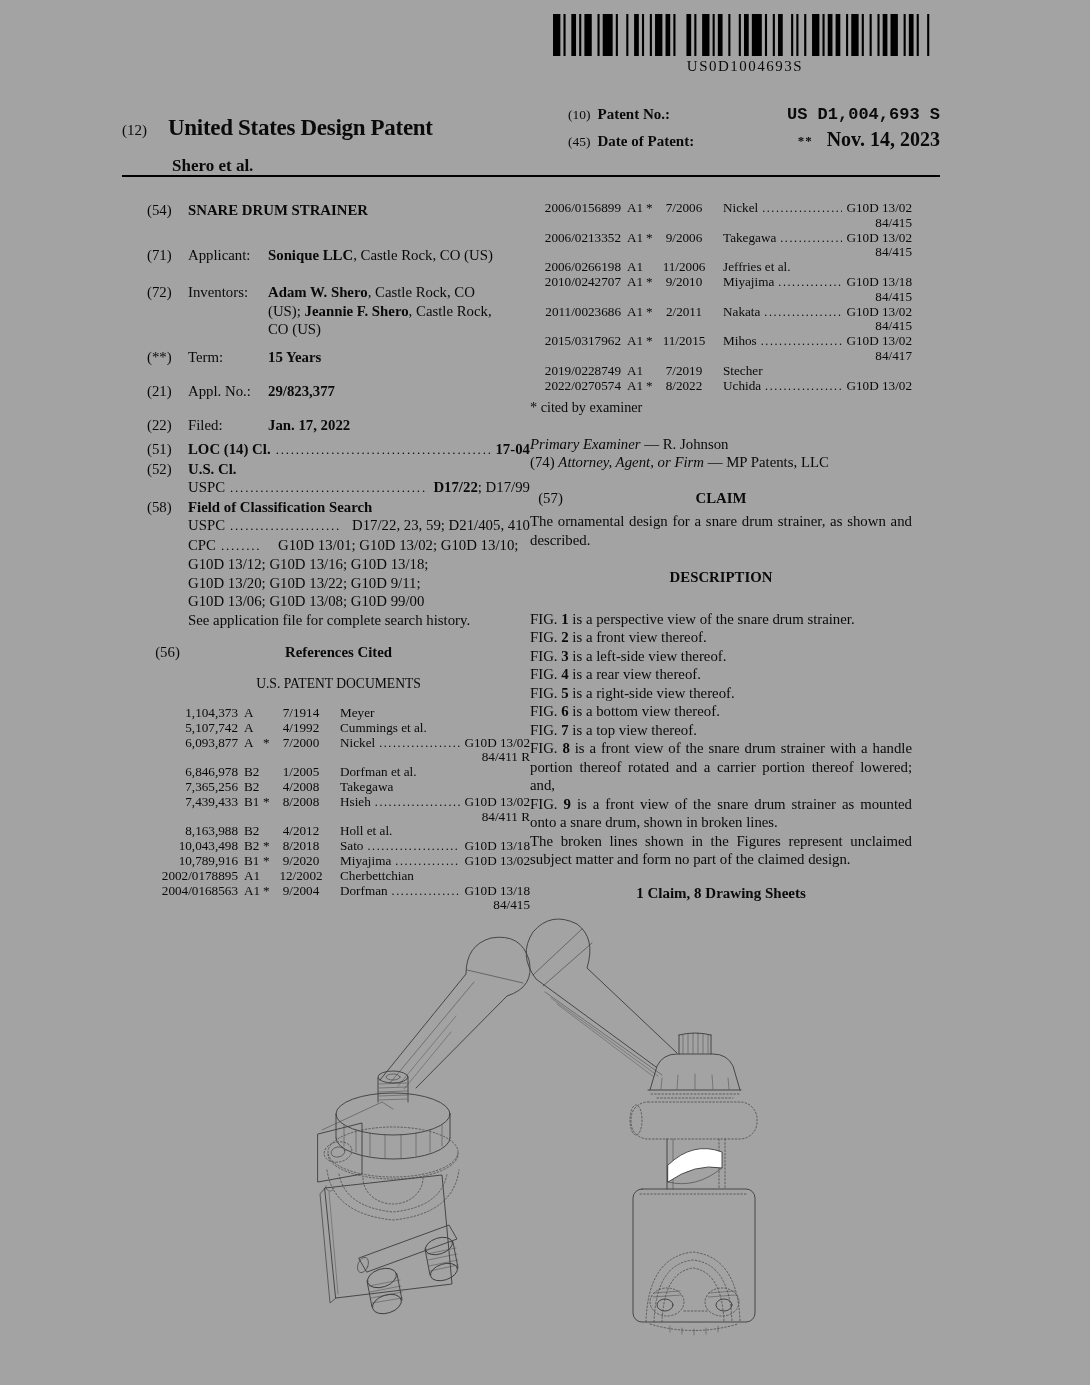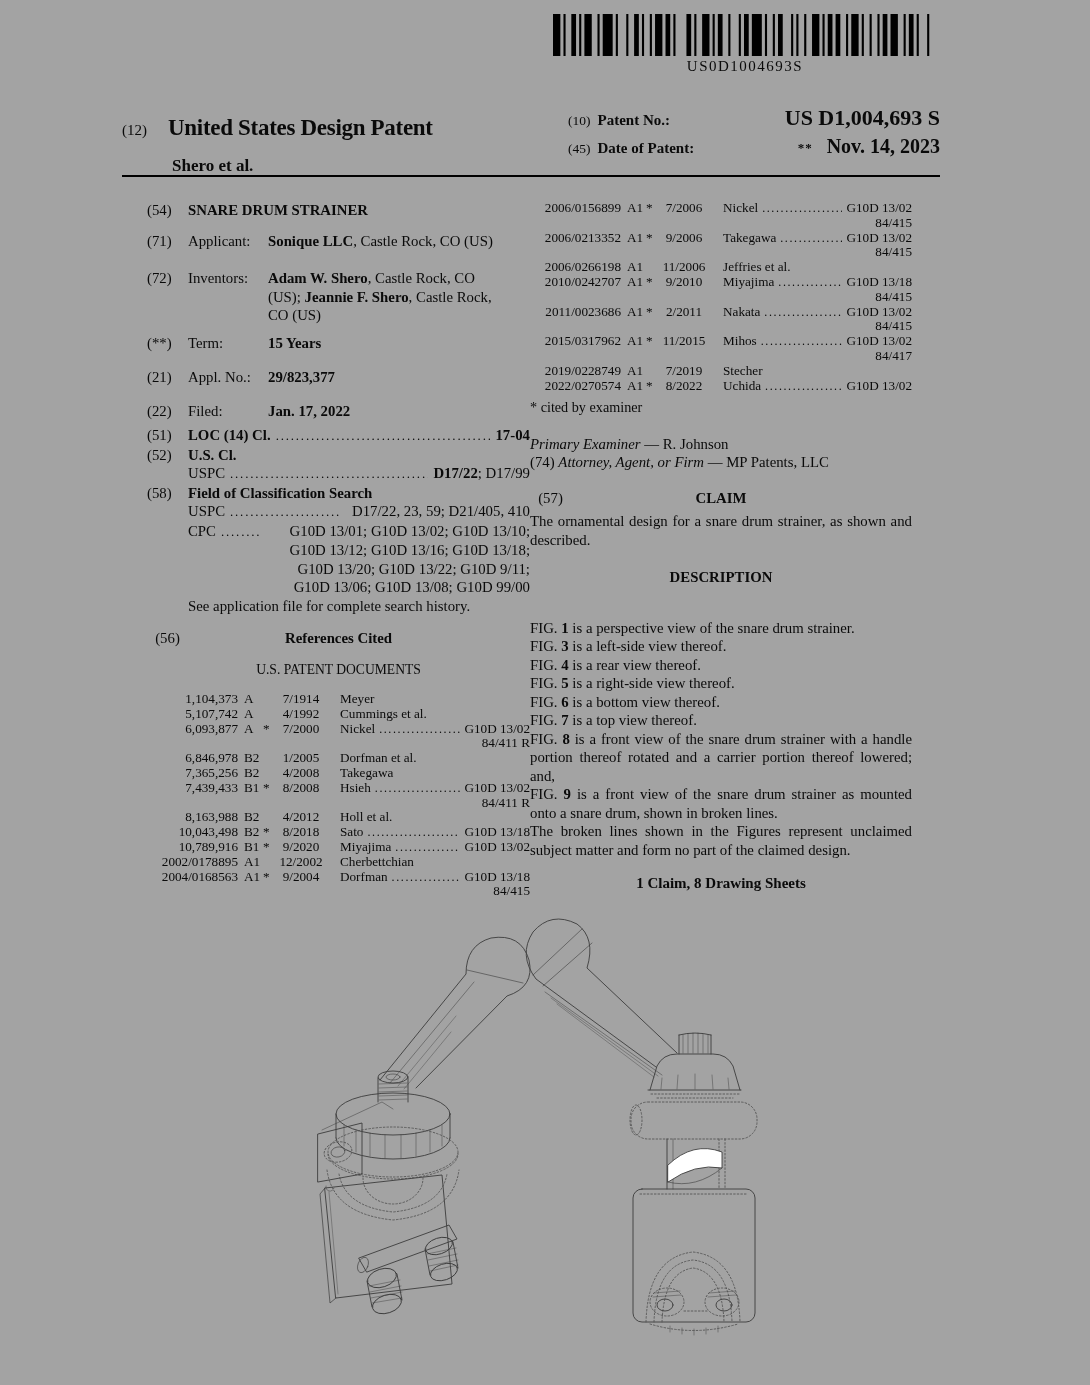--- a/index.html
+++ b/index.html
@@ -14,37 +14,37 @@
   .h-left{flex:1;}
   .title-line{display:flex;align-items:baseline;text-align:center;}
   .kind-tag{font-size:15px;margin-right:9px;white-space:nowrap;}
   .main-title{font-size:23px;font-weight:bold;letter-spacing:-0.3px;margin:12px;white-space:nowrap;}
   .authors{font-size:17px;font-weight:bold;margin:3px 0 0 50px;}
   .h-right{width:372px;padding-top:2px;}
   .hr-row{display:flex;align-items:baseline;margin-bottom:4px;}
   .hr-tag{font-size:13.5px;margin-right:7px;}
   .hr-label{font-size:15px;font-weight:bold;white-space:nowrap;font-family:Liberation Serif, serif;}
   .hr-val{margin-left:auto;font-weight:bold;white-space:nowrap;}
-  .patent-no{font-size:22px;}
+  .patent-no{font-size:17px;font-family:Liberation Mono, monospace;}
   .date-val{font-size:20px;}
   .stars{font-size:13px;font-weight:bold;position:relative;top:-1px;margin-right:14px;letter-spacing:1px;}
   .rule{position:absolute;left:122px;top:175px;width:818px;border-top:2px solid #000;}
   
   .columns{position:absolute;left:147px;top:193px;width:803px;display:flex;font-size:14.8px;line-height:18.5px;}
   .col-left{width:383px;}
   .col-right{width:382px;}
   .sec{display:flex;}
   .tag{width:41px;flex:none;}
   .secbody{flex:1;min-width:0;}
   .lbl{display:inline-block;width:80px;}
   b,.b{font-weight:bold;}
   .dotrow{display:flex;align-items:baseline;}
   .dots{flex:1;overflow:hidden;white-space:nowrap;letter-spacing:1.8px;font-size:13px;margin:0 5px;min-width:8px;}
   .dots-fixed{width:52px;overflow:hidden;white-space:nowrap;letter-spacing:1.8px;font-size:13px;margin:0 5px;flex:none;}
-  .r-align{text-align:right;}
+  .r-align{text-align:left;}
   
   .refhead{margin-top:14px;position:relative;font-weight:bold;text-align:center;}
   .refhead .tag{position:absolute;left:0;top:0;font-weight:normal;}
   .refsub{text-align:center;font-size:13.6px;margin-top:13px;margin-bottom:13px;}
   .refs{font-size:13.2px;line-height:14.8px;}
   .ref-row{display:flex;align-items:baseline;}
   .ref-num{width:91px;flex:none;text-align:right;}
   .ref-kind{width:19px;flex:none;margin-left:6px;}
   .ref-star{width:11px;flex:none;}
   .ref-date{width:54px;flex:none;text-align:center;}
@@ -52,21 +52,21 @@
   .ref-leader{flex:1;overflow:hidden;white-space:nowrap;letter-spacing:1.6px;font-size:12px;margin:0 4px;min-width:4px;}
   .ref-cls{white-space:nowrap;}
   .ref-cls2{text-align:right;}
   
   .cited{margin-top:5px;font-size:14.2px;}
   .exam{margin:18px 0 0 0;}
   .atty{margin:0;}
   .claim-head{position:relative;text-align:center;font-weight:bold;margin-top:17px;}
   .claim-head .tag{position:absolute;left:0;top:0;font-weight:normal;}
   .claim-text{margin-top:5px;text-align:justify;}
-  .desc-head{text-align:center;font-weight:bold;margin-top:19px;margin-bottom:32px;}
+  .desc-head{text-align:center;font-weight:bold;margin-top:19px;margin-bottom:23px;}
   .fig-line{margin:0;text-align:justify;}
   .note{margin:0;text-align:justify;}
   .sheet-note{text-align:center;font-weight:bold;font-size:15px;margin-top:15px;}
   
   .figure{position:absolute;left:230px;top:912px;width:560px;height:445px;}
 </style>
 </head>
 <body>
 
 <div class="page">
@@ -149,21 +149,21 @@
 
   <div class="columns">
 
     <div class="col-left">
 
       <div class="sec" style="margin-top:8px">
         <span class="tag">(54)</span>
         <span class="secbody b">SNARE DRUM STRAINER</span>
       </div>
 
-      <div class="sec" style="margin-top:12px">
+      <div class="sec" style="margin-top:26px">
         <span class="tag">(71)</span>
         <span class="secbody"><span class="lbl">Applicant:</span><b>Sonique LLC</b><span>, Castle Rock, CO (US)</span></span>
       </div>
 
       <div class="sec" style="margin-top:19px">
         <span class="tag">(72)</span>
         <div class="secbody">
           <div><span class="lbl">Inventors:</span><b>Adam W. Shero</b><span>, Castle Rock, CO</span></div>
           <div style="margin-left:80px"><span>(US); </span><b>Jeannie F. Shero</b><span>, Castle Rock,</span></div>
           <div style="margin-left:80px">CO (US)</div>
@@ -502,20 +502,21 @@
         <span>CLAIM</span>
       </div>
       <div class="claim-text">The ornamental design for a snare drum strainer, as shown and described.</div>
 
       <div class="desc-head">DESCRIPTION</div>
 
       <div>
 
           <p class="fig-line"><span>FIG.</span> <b>1</b><span> is a perspective view of the snare drum strainer.</span></p>
 
+          <p class="fig-line"><span>FIG.</span> <b>2</b><span> is a front view thereof.</span></p>
 
           <p class="fig-line"><span>FIG.</span> <b>3</b><span> is a left-side view thereof.</span></p>
 
           <p class="fig-line"><span>FIG.</span> <b>4</b><span> is a rear view thereof.</span></p>
 
           <p class="fig-line"><span>FIG.</span> <b>5</b><span> is a right-side view thereof.</span></p>
 
           <p class="fig-line"><span>FIG.</span> <b>6</b><span> is a bottom view thereof.</span></p>
 
           <p class="fig-line"><span>FIG.</span> <b>7</b><span> is a top view thereof.</span></p>

